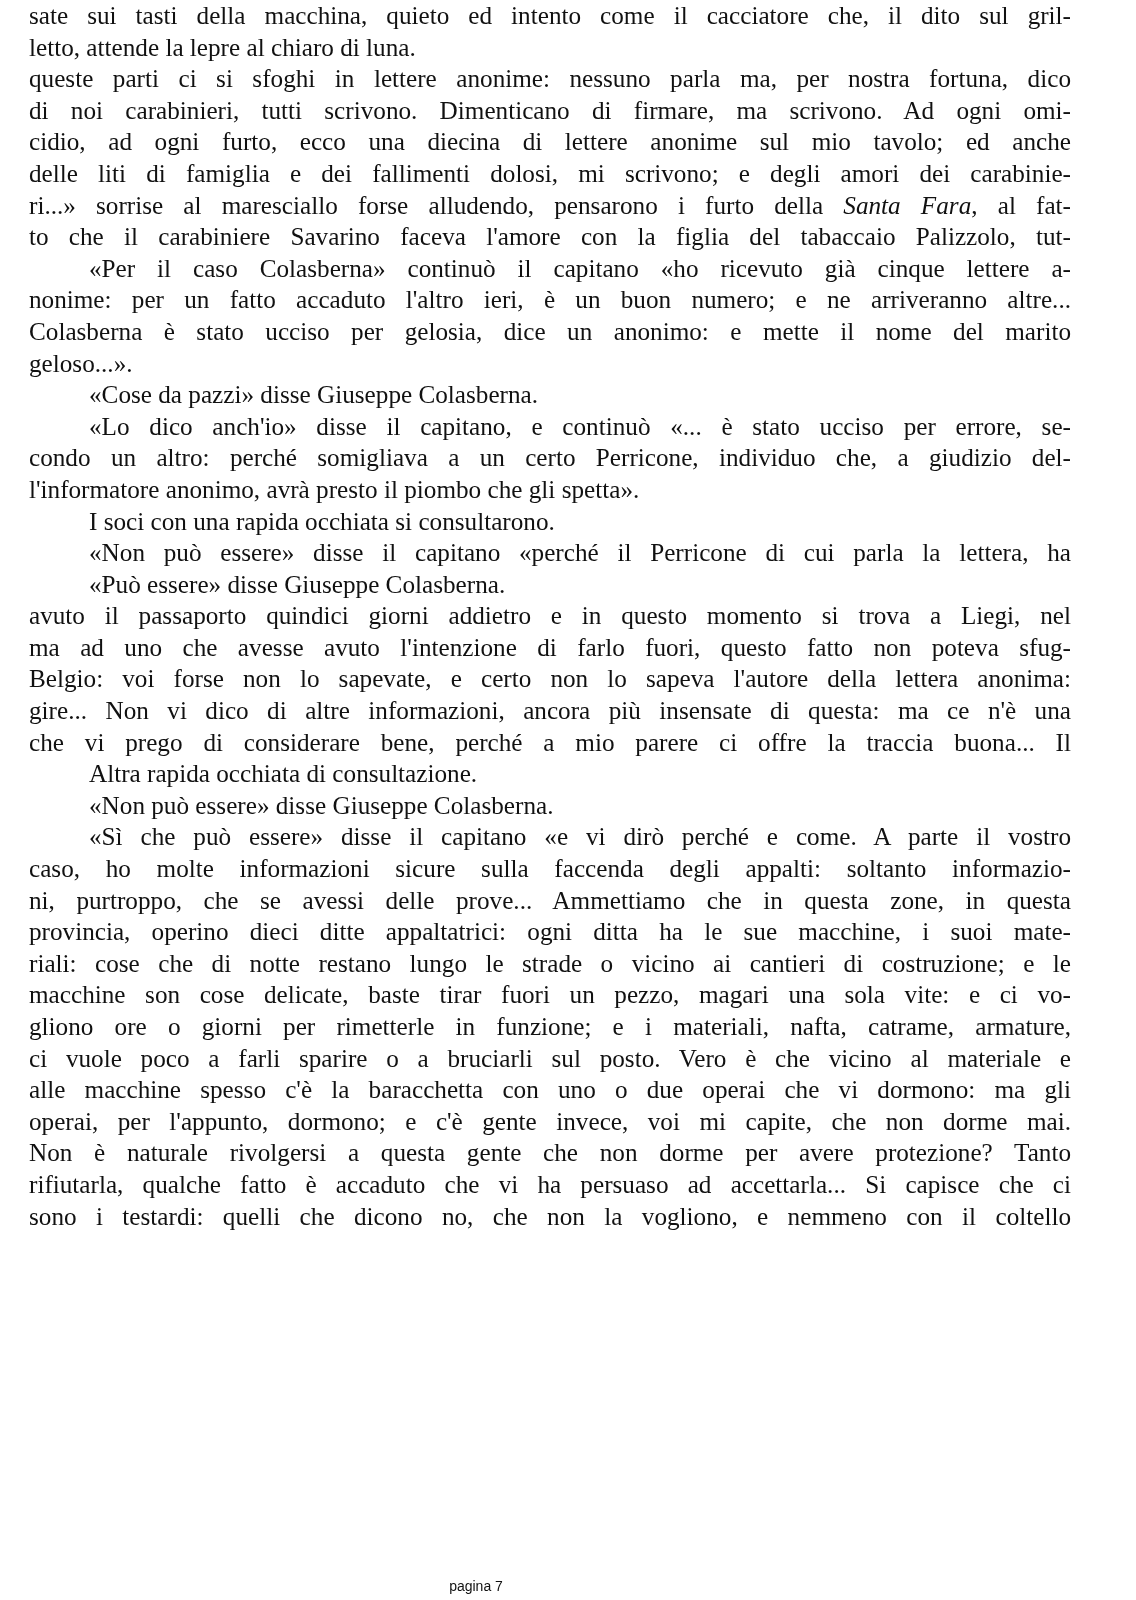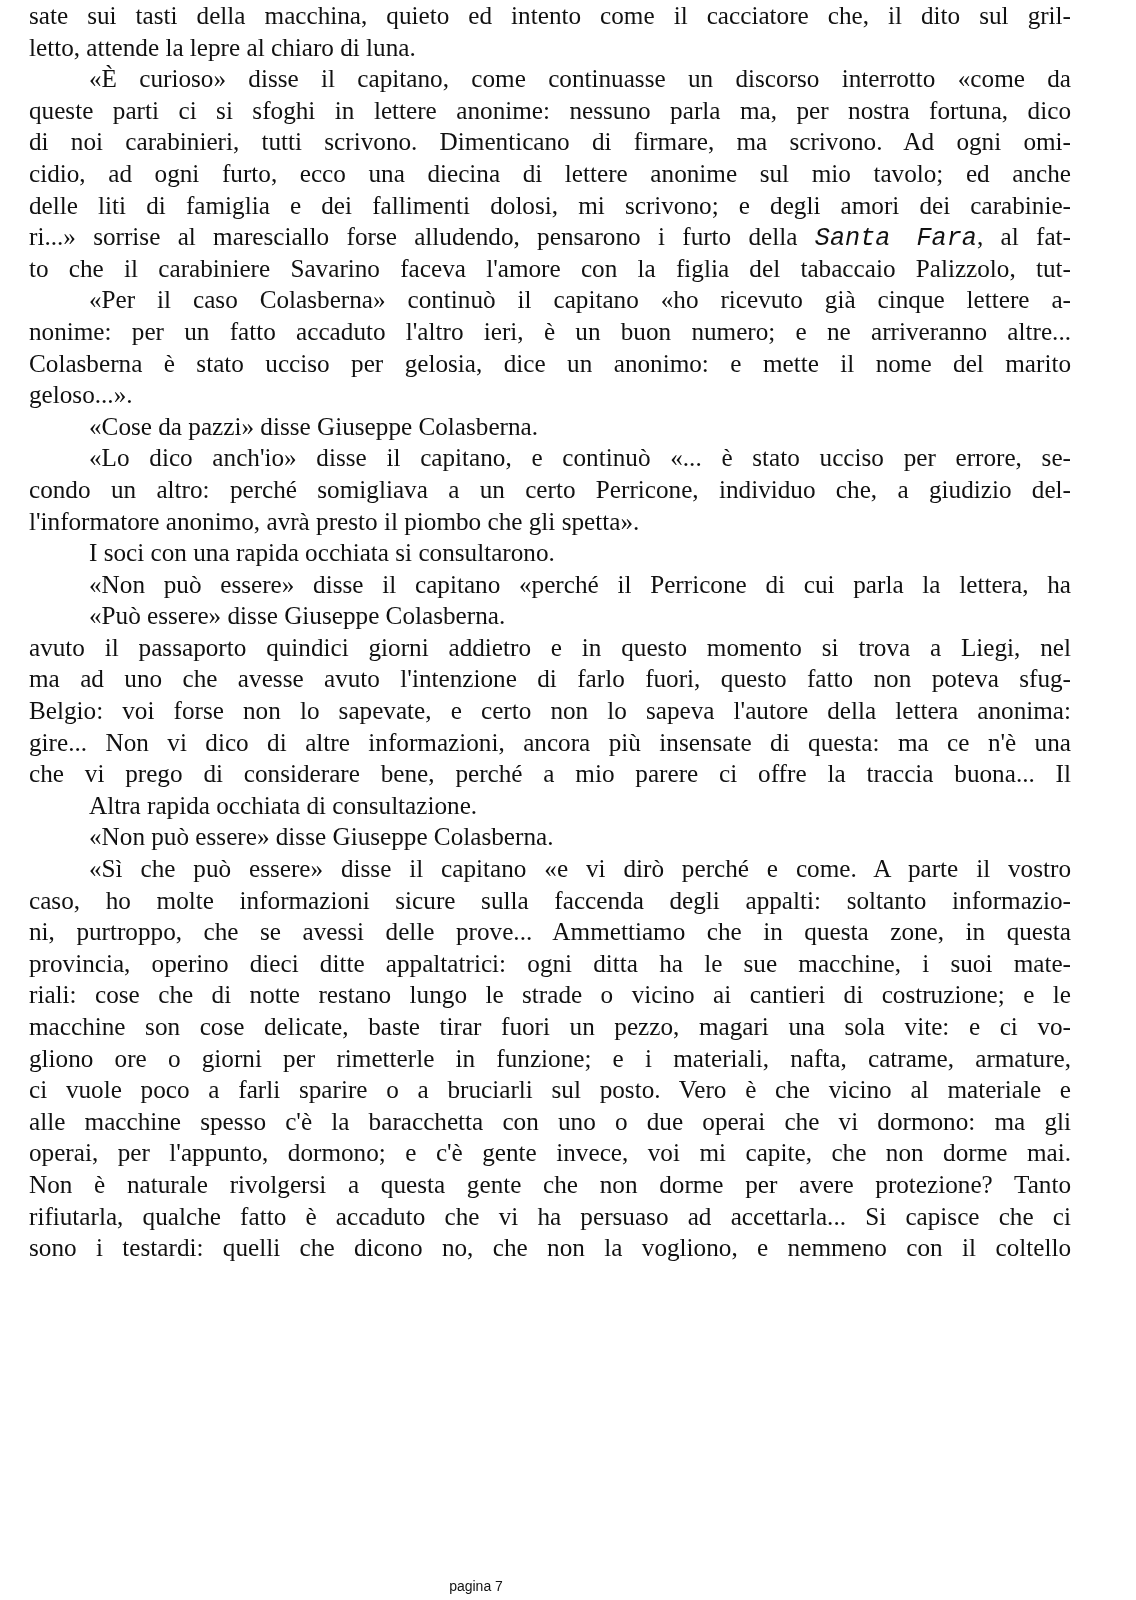--- a/index.html
+++ b/index.html
@@ -10,29 +10,28 @@
       font-size: 25.2px; line-height: 31.6px; color: #111111;
     }
     .line { display: block; white-space: nowrap; text-align: justify; text-align-last: justify; height: 31.6px; }
     .line.last { text-align-last: left; }
     .line.indent { padding-left: 60px; }
     .footer {
       position: absolute; left: 0; width: 952px; top: 1578px;
       text-align: center; font-family: "Liberation Sans", "DejaVu Sans", sans-serif;
       font-size: 14px; color: #111111;
     }
-    em { font-style: italic; font-family: Liberation Mono, monospace; }
+    em { font-style: italic; }
   </style>
 </head>
 <body>
 
 <div class="page" id="page-body">
     <span class="line">sate sui tasti della macchina, quieto ed intento come il cacciatore che, il dito sul gril-</span>
     <span class="line last">letto, attende la lepre al chiaro di luna.</span>
-    <span class="line indent">«È curioso» disse il capitano, come continuasse un discorso interrotto «come da</span>
     <span class="line">queste parti ci si sfoghi in lettere anonime: nessuno parla ma, per nostra fortuna, dico</span>
     <span class="line">di noi carabinieri, tutti scrivono. Dimenticano di firmare, ma scrivono. Ad ogni omi-</span>
     <span class="line">cidio, ad ogni furto, ecco una diecina di lettere anonime sul mio tavolo; ed anche</span>
     <span class="line">delle liti di famiglia e dei fallimenti dolosi, mi scrivono; e degli amori dei carabinie-</span>
     <span class="line"><span>ri...» sorrise al maresciallo forse alludendo, pensarono i furto della </span><em>Santa Fara</em><span>, al fat-</span></span>
     <span class="line">to che il carabiniere Savarino faceva l'amore con la figlia del tabaccaio Palizzolo, tut-</span>
     <span class="line indent">«Per il caso Colasberna» continuò il capitano «ho ricevuto già cinque lettere a-</span>
     <span class="line">nonime: per un fatto accaduto l'altro ieri, è un buon numero; e ne arriveranno altre...</span>
     <span class="line">Colasberna è stato ucciso per gelosia, dice un anonimo: e mette il nome del marito</span>
     <span class="line last">geloso...».</span>

